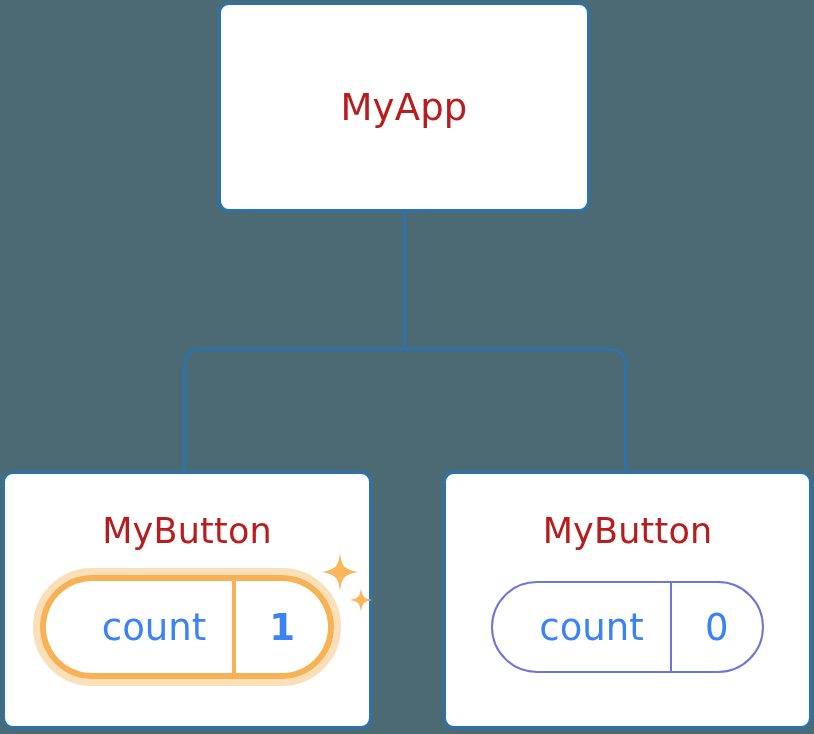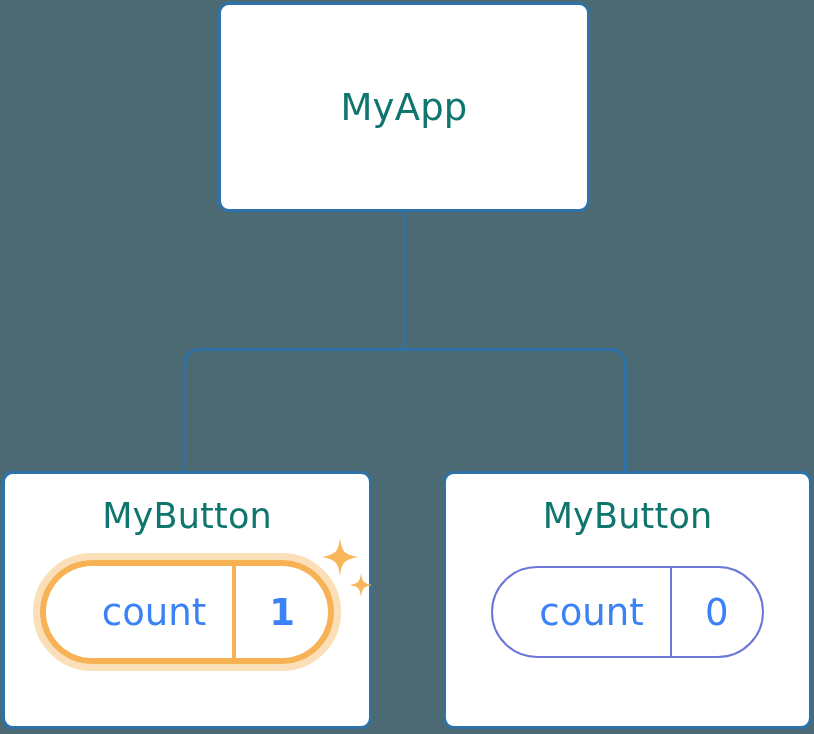--- a/index.html
+++ b/index.html
@@ -44,33 +44,33 @@
   .node-root {
     left: 218px;
     top: 2px;
     width: 372px;
     height: 210px;
     justify-content: center;
   }
   .node-child {
     top: 471px;
     height: 258px;
-    padding-top: 25px;
+    padding-top: 40px;
   }
   .node-child-left {
     left: 2px;
     width: 370px;
   }
   .node-child-right {
     left: 443px;
     width: 369px;
   }
 
   .node-title {
-    color: #0f766e;
+    color: #b91c1c;
     font-size: 37px;
     line-height: 1;
     letter-spacing: 0.2px;
     white-space: nowrap;
   }
   .node-child .node-title {
     font-size: 35px;
   }
 
   

